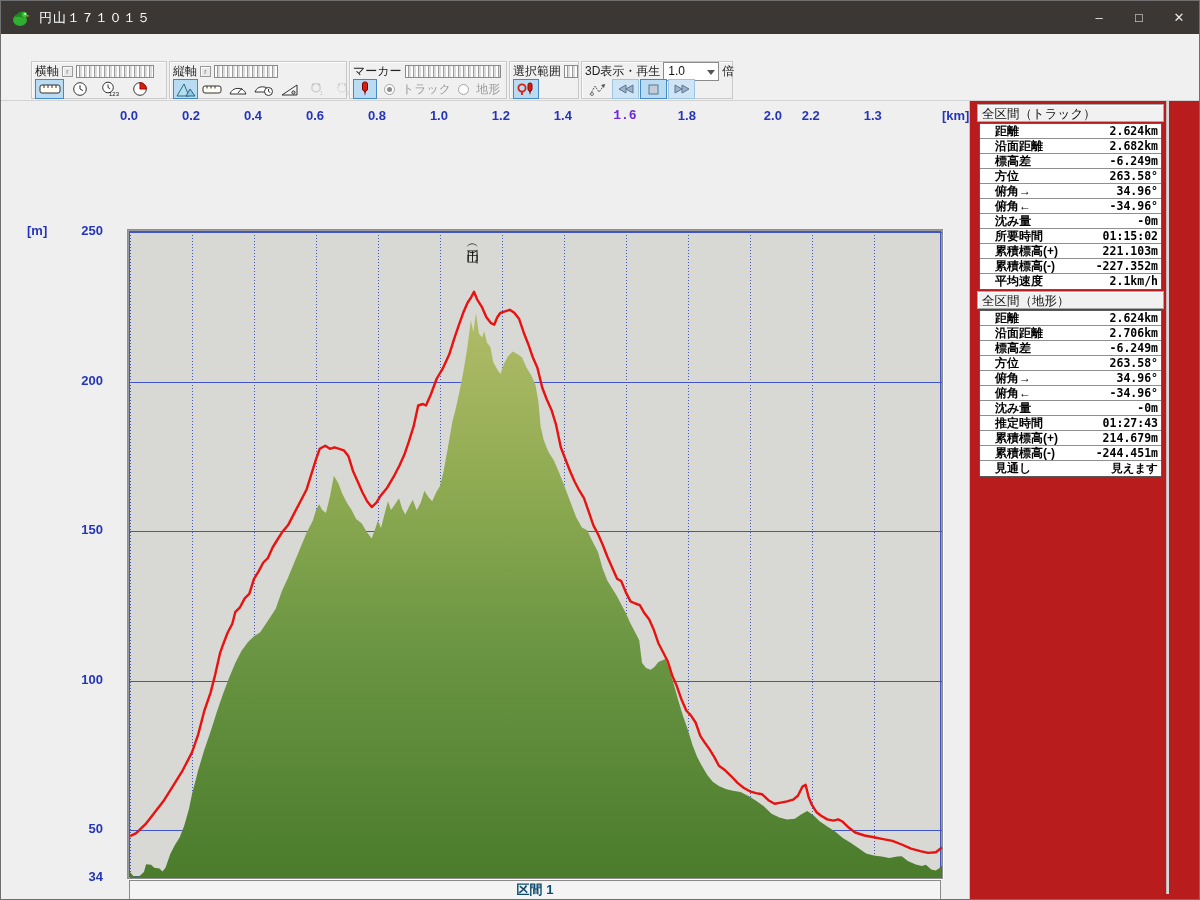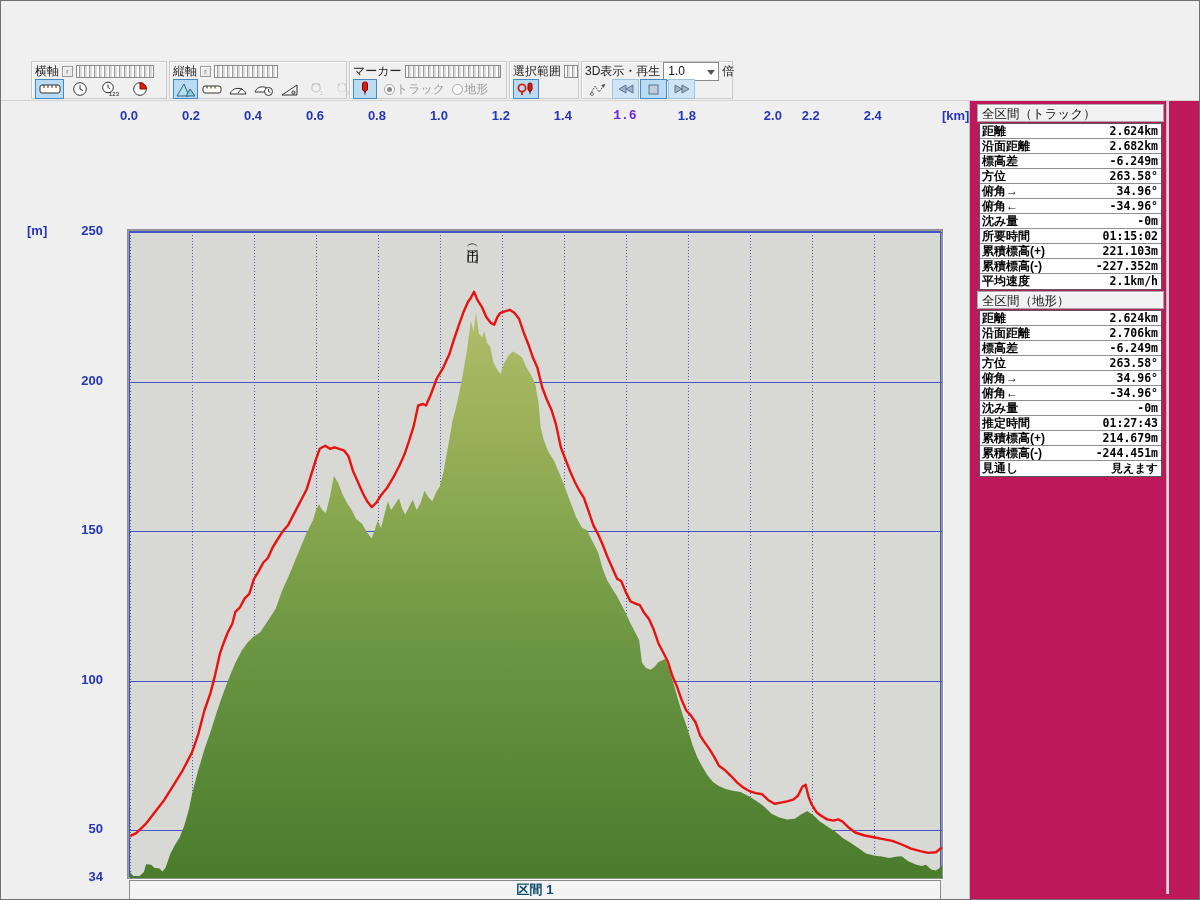--- a/index.html
+++ b/index.html
@@ -27,21 +27,21 @@
   .tgroup{position:absolute;top:1px;height:38px;border:1px solid #c9c9c9;background:#f0f0f0;
           box-shadow:inset 1px 1px 0 #fbfbfb;}
   .trow1{position:absolute;left:3px;top:2px;height:15px;display:flex;align-items:center;gap:3px;white-space:nowrap;}
   .trow2{position:absolute;left:3px;top:17px;height:20px;display:flex;align-items:center;gap:1px;}
   .minibtn{width:11px;height:11px;border:1px solid #9a9a9a;background:#e9e9e9;
            box-shadow:inset 1px 1px 0 #fff;font-size:7px;color:#777;line-height:9px;text-align:center;}
   .stripes{height:13px;border:1px solid #8a8a8a;background:repeating-linear-gradient(90deg,#ffffff 0 2px,#9d9d9d 2px 3px,#dcdcdc 3px 5px);}
   .tbtn{width:29px;height:20px;display:flex;align-items:center;justify-content:center;background:transparent;border:1px solid transparent;}
   .tbtn.sel{background:#b9dcf3;border:1px solid #4489c4;}
   .tbtn.dis{opacity:.45;}
-  .radio{display:flex;align-items:center;gap:1px;color:#9a9a9a;margin-left:6px;white-space:nowrap;}
+  .radio{display:flex;align-items:center;gap:7px;color:#9a9a9a;margin-left:6px;white-space:nowrap;}
   .rdot{width:11px;height:11px;border-radius:50%;border:1px solid #a5a5a5;background:#fdfdfd;position:relative;}
   .rdot.on::after{content:"";position:absolute;left:2px;top:2px;width:5px;height:5px;border-radius:50%;background:#8c8c8c;}
   .combo{width:56px;height:19px;background:#fff;border:1px solid #8a8a8a;position:relative;
          font-size:12px;padding:1px 14px 0 4px;color:#111;}
   .combo .chev{position:absolute;right:3px;top:7px;width:0;height:0;border-left:4px solid transparent;
                border-right:4px solid transparent;border-top:5px solid #555;}
 
   
   .chartarea{position:absolute;left:0;top:100px;width:968px;height:800px;background:#efeff0;}
   .xtick,.ytick{position:absolute;color:#2535b8;font-weight:bold;font-size:13px;}
@@ -54,37 +54,52 @@
         border:1px solid #4156c4;}
   .plot svg{position:absolute;left:0;top:0;}
   .peaklabel{position:absolute;writing-mode:vertical-rl;text-orientation:mixed;font-size:12.5px;
              color:#111;letter-spacing:1px;}
 
   
   .segheader{position:absolute;left:128px;top:779px;width:812px;height:20px;background:#f4f4f4;
              border:1px solid #8a8a8a;text-align:center;font-weight:bold;font-size:13px;line-height:18px;color:#0c4a6e;}
 
   
-  .rpanel{position:absolute;left:968px;top:100px;width:232px;height:800px;background:#be185d;
+  .rpanel{position:absolute;left:968px;top:100px;width:232px;height:800px;background:#b91c1c;
           border-left:1px solid #c4c4c4;}
   .rgroove{position:absolute;left:196px;top:0;width:3px;height:793px;background:#d8d8d8;border-left:1px solid #b8b8b8;}
   .shead{position:absolute;left:7px;width:187px;height:18px;border:1px solid #a8a8a8;background:#f1f1f1;
          font-size:12.5px;color:#111;padding:1px 4px;box-shadow:inset 1px 1px 0 #fff;}
   .stable{position:absolute;left:9px;width:183px;background:#fff;border:1px solid #5a5a5a;}
   .srow{height:15px;display:flex;justify-content:space-between;border-bottom:1px solid #8f8f8f;
         font-size:12px;font-weight:bold;color:#000;line-height:14px;}
   .srow:last-child{border-bottom:none;}
-  .sl{padding-left:2px;white-space:nowrap;}
+  .sl{padding-left:15px;white-space:nowrap;}
   .sv{padding-right:3px;font-family:"DejaVu Sans Mono","Liberation Mono",monospace;font-size:11.5px;}
 </style>
 </head>
 <body>
 
 <div class="win">
 
+  <div class="titlebar">
+    <svg class="appicon" viewBox="0 0 20 20">
+      <ellipse cx="9" cy="12" rx="7" ry="6" fill="#2fae2f"></ellipse>
+      <path d="M4 9 Q8 2 15 4 Q12 7 13 10 Q9 8 4 9Z" fill="#1d8a1d"></path>
+      <circle cx="13.5" cy="6.5" r="2.6" fill="#3cc43c"></circle>
+      <circle cx="14.2" cy="6" r="0.9" fill="#fff"></circle>
+      <path d="M15.8 7 L19 8 L15.6 8.8Z" fill="#e0a000"></path>
+    </svg>
+    <span class="title">円山１７１０１５</span>
+    <div class="winbtns">
+      <div class="wbtn">–</div>
+      <div class="wbtn">□</div>
+      <div class="wbtn">✕</div>
+    </div>
+  </div>
 
 
   <div class="toolbar">
 
     <div class="tgroup" style="left:30px;width:136px;">
       <div class="trow1">
         <span>横軸</span>
         <span class="minibtn">r</span>
         <span class="stripes" style="width:78px;"></span>
       </div>
@@ -292,21 +307,21 @@
       <span class="xtick" style="left: 234.969px; color: rgb(37, 53, 184);">0.4</span>
       <span class="xtick" style="left: 296.954px; color: rgb(37, 53, 184);">0.6</span>
       <span class="xtick" style="left: 358.939px; color: rgb(37, 53, 184);">0.8</span>
       <span class="xtick" style="left: 420.924px; color: rgb(37, 53, 184);">1.0</span>
       <span class="xtick" style="left: 482.908px; color: rgb(37, 53, 184);">1.2</span>
       <span class="xtick" style="left: 544.893px; color: rgb(37, 53, 184);">1.4</span>
       <span class="xtick" style="left: 606.878px; color: #6d28d9; font-family: Liberation Mono, monospace;">1.6</span>
       <span class="xtick" style="left: 668.863px; color: rgb(37, 53, 184);">1.8</span>
       <span class="xtick" style="left: 730.847px; color: rgb(37, 53, 184); margin-left: 24px;">2.0</span>
       <span class="xtick" style="left: 792.832px; color: rgb(37, 53, 184);">2.2</span>
-      <span class="xtick" style="left: 854.817px; color: rgb(37, 53, 184);">2.4</span>
+      <span class="xtick" style="left: 854.817px; color: rgb(37, 53, 184);">1.3</span>
       <span class="ytick" style="left: 56px; top: 122px; color: rgb(37, 53, 184);">250</span>
       <span class="ytick" style="left: 56px; top: 271.537px; color: rgb(37, 53, 184);">200</span>
       <span class="ytick" style="left: 56px; top: 421.074px; color: rgb(37, 53, 184);">150</span>
       <span class="ytick" style="left: 56px; top: 570.611px; color: rgb(37, 53, 184);">100</span>
       <span class="ytick" style="left: 56px; top: 720.148px; color: rgb(37, 53, 184);">50</span>
       <span class="ytick" style="left: 56px; top: 768px; color: rgb(37, 53, 184);">34</span>
       <div class="peaklabel" style="left: 462.635px; top: 138px;">（円山）</div>
     </div>
 
   <div class="rpanel">

